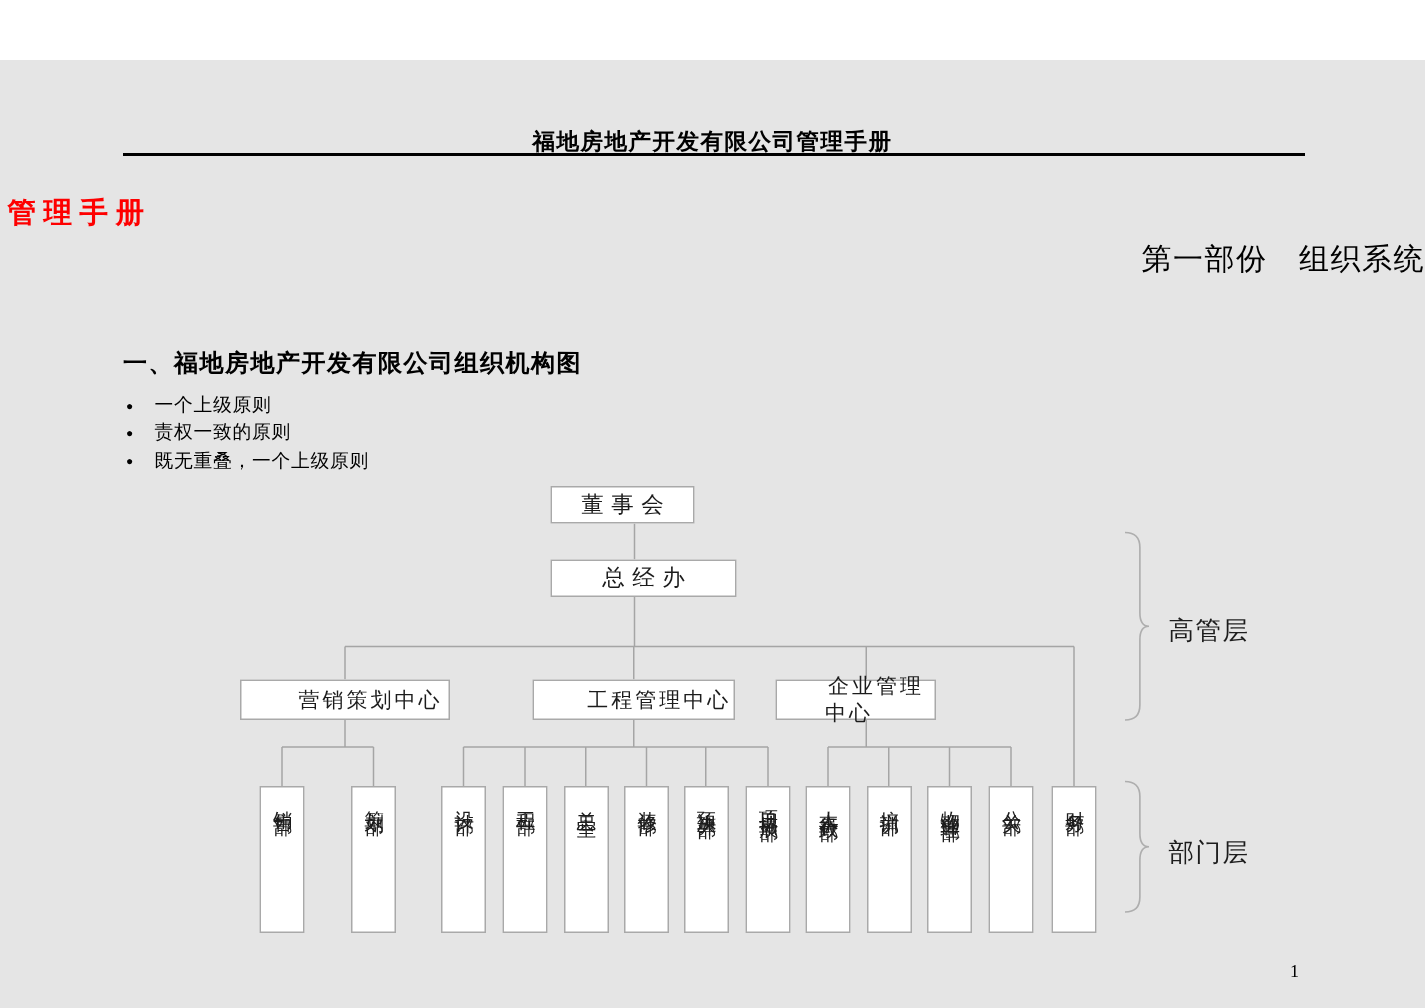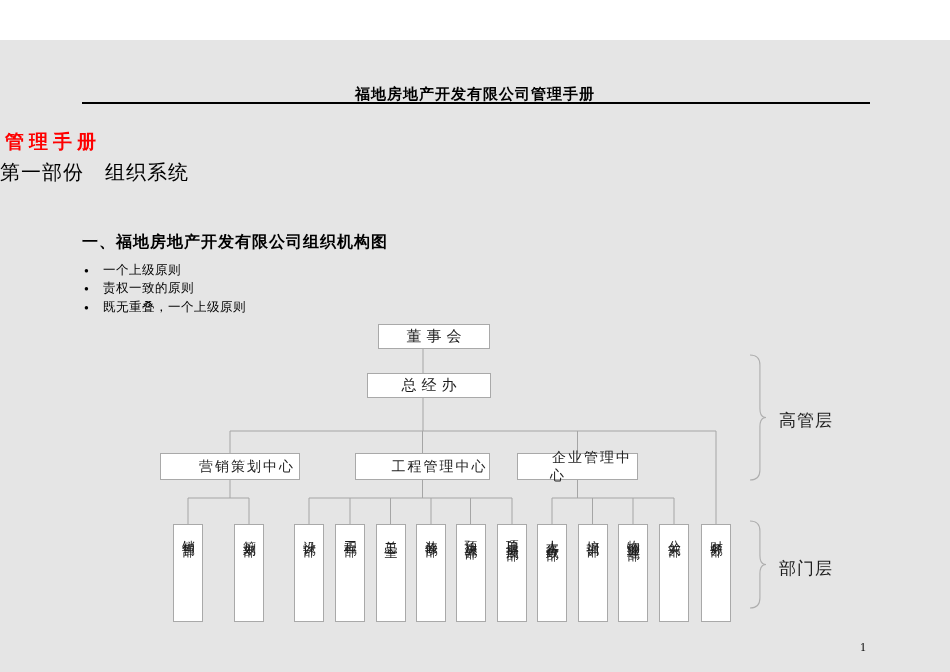--- a/index.html
+++ b/index.html
@@ -7,21 +7,21 @@
         font-family:"Liberation Serif","DejaVu Serif",serif;color:#000;margin-top:40px;}
 
   .header-title{position:absolute;top:45px;left:0;width:950px;text-align:center;
     font-family:"Liberation Sans","DejaVu Sans",sans-serif;font-weight:bold;
     font-size:15px;letter-spacing:1px;color:#000;}
   .header-rule{position:absolute;top:62px;left:82px;width:788px;height:2px;background:#000;}
 
   .doc-title{position:absolute;top:89px;left:0;width:950px;
     font-family:"Liberation Sans","DejaVu Sans",sans-serif;font-weight:bold;
     font-size:19px;letter-spacing:5px;text-indent:5px;color:#fe0000;}
-  .doc-subtitle{position:absolute;top:119px;left:0;width:950px;text-align:left;
+  .doc-subtitle{position:absolute;top:119px;left:0;width:950px;text-align:right;
     font-size:20px;letter-spacing:1px;color:#000;}
 
   .section-heading{position:absolute;top:192px;left:82px;
     font-family:"Liberation Sans","DejaVu Sans",sans-serif;font-weight:bold;
     font-size:16px;letter-spacing:1px;color:#000;}
 
   .principles{position:absolute;top:221px;left:84px;list-style:none;margin:0;padding:0;}
   .principles li{height:18.5px;font-size:12.5px;display:flex;align-items:center;}
   .bullet{width:19px;font-size:8px;color:#000;}
   .principle-text{letter-spacing:0.5px;}
@@ -92,21 +92,21 @@
         <line x1="577.5" y1="440" x2="577.5" y2="458" stroke="#a5a5a5" stroke-width="1"></line>
         <line x1="552" y1="458" x2="674" y2="458" stroke="#a5a5a5" stroke-width="1"></line>
         <line x1="552" y1="458" x2="552" y2="484" stroke="#a5a5a5" stroke-width="1"></line>
         <line x1="592.5" y1="458" x2="592.5" y2="484" stroke="#a5a5a5" stroke-width="1"></line>
         <line x1="633" y1="458" x2="633" y2="484" stroke="#a5a5a5" stroke-width="1"></line>
         <line x1="674" y1="458" x2="674" y2="484" stroke="#a5a5a5" stroke-width="1"></line>
         <path d="M 750,315 Q 759.92,315 759.92,325 L 759.92,368.5 Q 759.92,377.5 766,377.5 Q 759.92,377.5 759.92,386.5 L 759.92,430 Q 759.92,440 750,440" fill="none" stroke="#aeaeae" stroke-width="1.1"></path>
         <path d="M 750,481 Q 759.92,481 759.92,491 L 759.92,515.5 Q 759.92,524.5 766,524.5 Q 759.92,524.5 759.92,533.5 L 759.92,558 Q 759.92,568 750,568" fill="none" stroke="#aeaeae" stroke-width="1.1"></path>
       </svg>
 
-    <div class="obox top" style="left:378px;top:284px;width:112px;height:25px;">董事会</div>
+    <div class="obox top" style="left:367px;top:284px;width:96px;height:25px;">董事会</div>
     <div class="obox top" style="left:367px;top:333px;width:124px;height:25px;">总经办</div>
 
     <div id="generated-nodes">
         <div class="obox center" style="left: 160px; top: 413px; width: 140px; height: 27px;">营销策划中心</div>
         <div class="obox dept" style="left: 173px; top: 484px; width: 30px; height: 98px;">
           <span class="dept-text">销售部</span>
         </div>
         <div class="obox dept" style="left: 234px; top: 484px; width: 30px; height: 98px;">
           <span class="dept-text">策划部</span>
         </div>
@@ -122,21 +122,21 @@
         </div>
         <div class="obox dept" style="left: 416px; top: 484px; width: 30px; height: 98px;">
           <span class="dept-text">装修部</span>
         </div>
         <div class="obox dept" style="left: 455.5px; top: 484px; width: 30px; height: 98px;">
           <span class="dept-text">预决算部</span>
         </div>
         <div class="obox dept" style="left: 497px; top: 484px; width: 30px; height: 98px;">
           <span class="dept-text">项目拓展部</span>
         </div>
-        <div class="obox center" style="left: 517px; top: 413px; width: 121px; height: 27px;">企业管理中心</div>
+        <div class="obox center" style="left: 517px; top: 413px; width: 107px; height: 27px;">企业管理中心</div>
         <div class="obox dept" style="left: 537px; top: 484px; width: 30px; height: 98px;">
           <span class="dept-text">人事行政部</span>
         </div>
         <div class="obox dept" style="left: 577.5px; top: 484px; width: 30px; height: 98px;">
           <span class="dept-text">培训部</span>
         </div>
         <div class="obox dept" style="left: 618px; top: 484px; width: 30px; height: 98px;">
           <span class="dept-text">物业管理部</span>
         </div>
         <div class="obox dept" style="left: 659px; top: 484px; width: 30px; height: 98px;">

